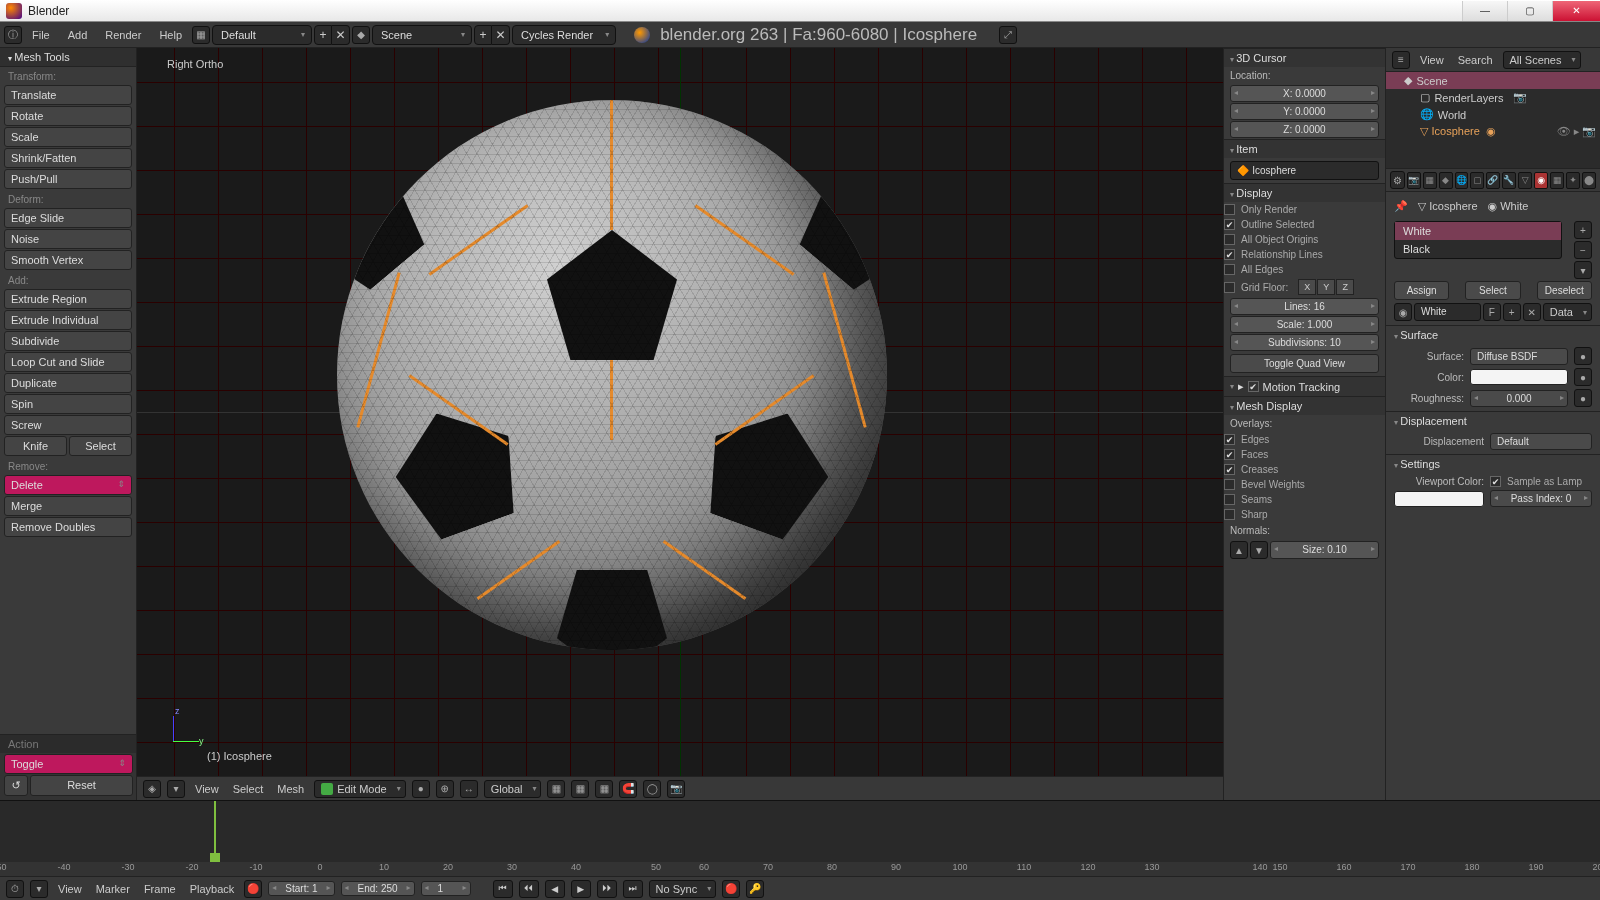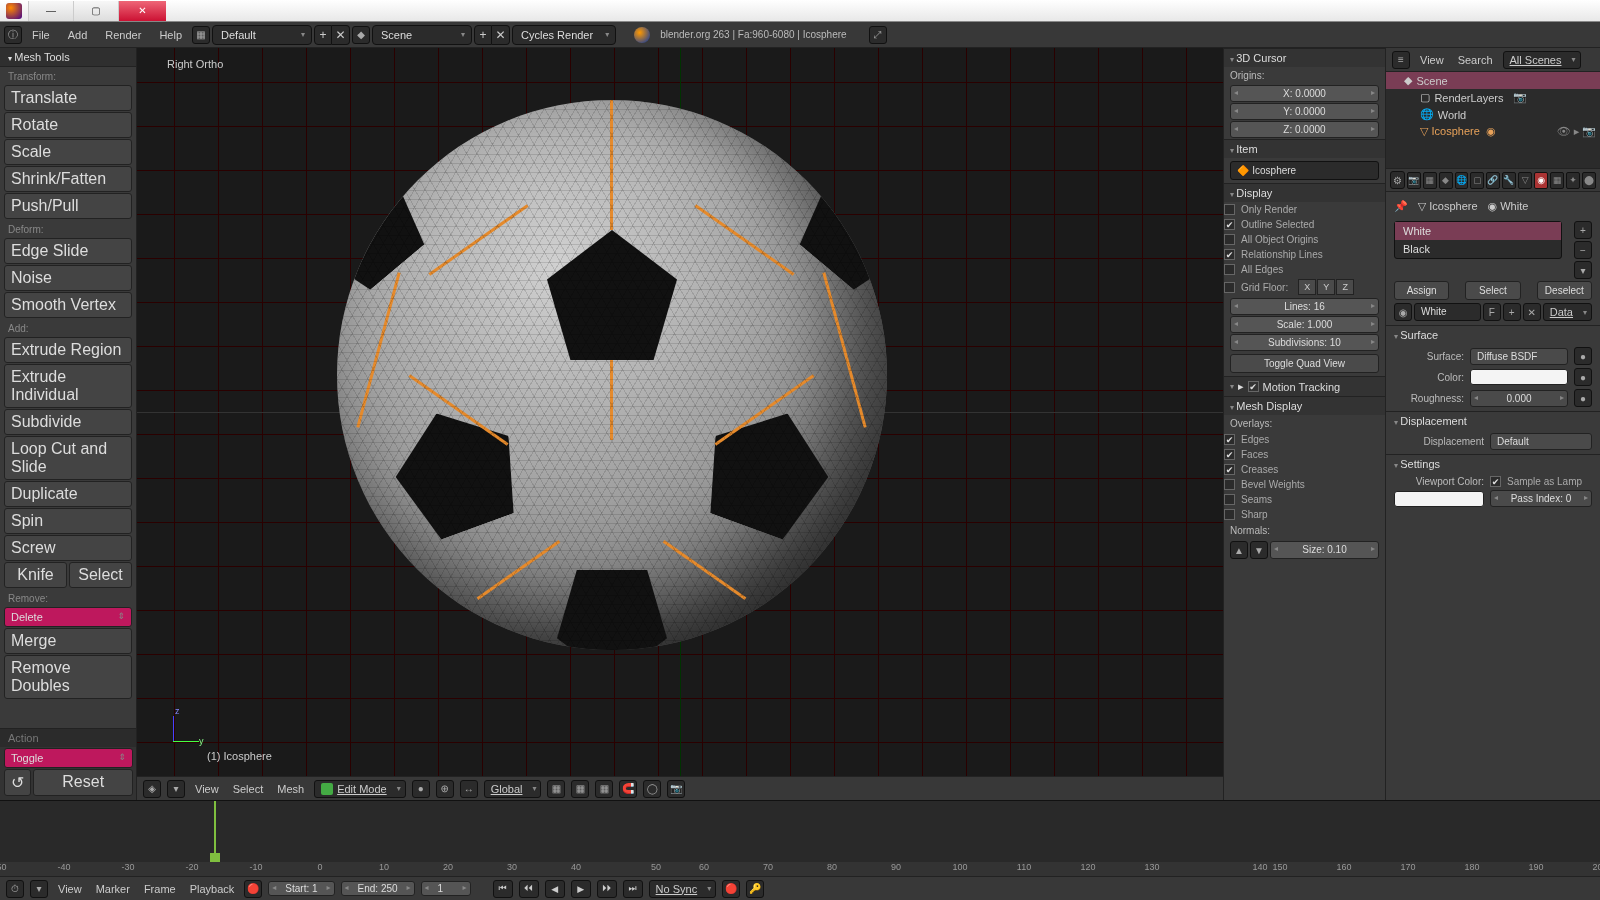--- a/index.html
+++ b/index.html
@@ -14,35 +14,35 @@
 
 
 .header { height: 26px; background: #383838; display: flex; align-items: center; gap: 2px; padding: 0 4px; border-bottom: 1px solid #222; }
 .hbtn { padding: 3px 8px; color: #ccc; cursor: pointer; border-radius: 3px; }
 .hdrop { background: #2b2b2b; border: 1px solid #111; border-radius: 4px; padding: 2px 22px 2px 8px; color: #ddd; position: relative; font-size: 11px; height: 20px; display: flex; align-items: center; }
 .hdrop::after { content: "▾"; position: absolute; right: 6px; font-size: 8px; color: #888; }
 .plusx { display: flex; }
 .plusx span { width: 18px; height: 20px; background: #2b2b2b; border: 1px solid #111; display: flex; align-items: center; justify-content: center; color: #ccc; font-size: 12px; }
 .plusx span:first-child { border-radius: 4px 0 0 4px; }
 .plusx span:last-child { border-radius: 0 4px 4px 0; border-left: none; }
-.info { color: #bbb; margin-left: 8px; font-size: 10px; }
+.info { color: #bbb; margin-left: 8px; font-size: 17px; }
 .bicon { width: 18px; height: 18px; border-radius: 3px; display: inline-flex; align-items: center; justify-content: center; background: #2b2b2b; border: 1px solid #111; color: #aaa; font-size: 10px; }
 
 
 .main { display: flex; height: 752px; }
 .left { width: 137px; background: #3a3a3a; border-right: 1px solid #222; overflow: hidden; }
 .center { flex: 1; background: #1a1a1a; position: relative; }
 .npanel { width: 162px; background: #3a3a3a; border-left: 1px solid #222; overflow: hidden; }
 .right { width: 215px; background: #3a3a3a; border-left: 1px solid #222; display: flex; flex-direction: column; }
 
 
 .phead { background: #2f2f2f; padding: 3px 8px; color: #ddd; font-size: 11px; border-bottom: 1px solid #222; }
 .phead::before { content: "▾ "; font-size: 8px; }
 .plabel { padding: 4px 8px 2px; color: #888; font-size: 10px; }
-.tbtn { margin: 1px 4px; padding: 3px 6px; background: #444; border: 1px solid #222; border-radius: 3px; color: #ddd; font-size: 16px; cursor: pointer; display: block; }
+.tbtn { margin: 1px 4px; padding: 3px 6px; background: #444; border: 1px solid #222; border-radius: 3px; color: #ddd; font-size: 11px; cursor: pointer; display: block; }
 .trow { display: flex; gap: 2px; margin: 1px 4px; }
 .trow .tbtn { flex: 1; margin: 0; text-align: center; }
 .dbtn { margin: 1px 4px; padding: 3px 6px; background: #be185d; border: 1px solid #222; border-radius: 3px; color: #ddd; display: flex; justify-content: space-between; }
 .dbtn::after { content: "⇕"; color: #888; font-size: 9px; }
 .lfoot { position: absolute; bottom: 0; width: 137px; background: #333; border-top: 1px solid #222; }
 .lftxt { padding: 3px 8px; color: #777; background: #2b2b2b; }
 
 
 .vplabel { position: absolute; top: 10px; left: 30px; color: #ccc; font-size: 11px; }
 .vpbot { position: absolute; bottom: 14px; left: 70px; color: #ccc; font-size: 11px; }
@@ -63,21 +63,21 @@
   background: radial-gradient(circle at 40% 30%, #d0d0d0, #888 70%, #333 100%); overflow: hidden; box-shadow: inset -40px -40px 80px rgba(0,0,0,0.6); }
 .ball::after { content:""; position:absolute; inset:0; background:
   repeating-linear-gradient(60deg, rgba(0,0,0,0.12) 0 1px, transparent 1px 9px),
   repeating-linear-gradient(-60deg, rgba(0,0,0,0.12) 0 1px, transparent 1px 9px),
   repeating-linear-gradient(0deg, rgba(0,0,0,0.12) 0 1px, transparent 1px 9px); border-radius:50%; }
 .pent { position: absolute; background: #111; clip-path: polygon(50% 0%, 100% 38%, 82% 100%, 18% 100%, 0% 38%); }
 .seam { position: absolute; background: #e58a2c; }
 
 
 .vpfoot { height: 24px; background: #383838; border-top: 1px solid #222; display: flex; align-items: center; gap: 6px; padding: 0 6px; }
-.vsel { background: #2b2b2b; border: 1px solid #111; border-radius: 3px; padding: 1px 18px 1px 6px; color: #ccc; position: relative; font-size: 11px; height: 18px; display: flex; align-items: center; text-decoration: underline; }
+.vsel { background: #2b2b2b; border: 1px solid #111; border-radius: 3px; padding: 1px 18px 1px 6px; color: #ccc; position: relative; font-size: 11px; height: 18px; display: flex; align-items: center; }
 .vsel::after { content: "▾"; position: absolute; right: 4px; font-size: 8px; color: #888; }
 .vicn { width: 18px; height: 18px; background: #2b2b2b; border: 1px solid #111; border-radius: 3px; display: flex; align-items: center; justify-content: center; font-size: 10px; color: #aaa; }
 .vtxt { color: #ccc; padding: 0 4px; }
 
 
 .nhead { padding: 3px 6px; color: #ddd; font-size: 11px; background: #333; border-top: 1px solid #222; }
 .nhead::before { content: "▾ "; font-size: 8px; color: #888; }
 .nrow { padding: 3px 6px; color: #bbb; font-size: 10px; }
 .nfield { margin: 1px 6px; background: #555; border: 1px solid #222; border-radius: 3px; padding: 2px 14px; color: #ddd; text-align: center; position: relative; font-size: 10px; }
 .nfield::before { content: "◂"; position: absolute; left: 3px; color: #888; font-size: 8px; }
@@ -124,20 +124,21 @@
 .numfield { background: #555; border: 1px solid #222; border-radius: 3px; padding: 1px 16px; color: #ddd; position: relative; font-size: 10px; }
 .numfield::before { content: "◂"; position: absolute; left: 3px; color: #888; font-size: 8px; }
 .numfield::after { content: "▸"; position: absolute; right: 3px; color: #888; font-size: 8px; }
 .playbtn { width: 20px; height: 18px; background: #2b2b2b; border: 1px solid #111; border-radius: 3px; display: flex; align-items: center; justify-content: center; font-size: 9px; color: #ccc; }
 </style>
 </head>
 <body>
 
 <div class="titlebar">
   <span class="icon"></span>
+  <span class="title">Blender</span>
   <span class="winbtn">—</span>
   <span class="winbtn">▢</span>
   <span class="winbtn close">✕</span>
 </div>
 
 <div class="header">
   <span class="bicon">ⓘ</span>
   <span class="hbtn">File</span>
   <span class="hbtn">Add</span>
   <span class="hbtn">Render</span>
@@ -254,21 +255,21 @@
       <span class="vicn">▦</span>
       <span class="vicn">▦</span>
       <span class="vicn">🧲</span>
       <span class="vicn">◯</span>
       <span class="vicn">📷</span>
     </div>
   </div>
 
   <div class="npanel">
     <div class="nhead">3D Cursor</div>
-    <div class="nrow">Origins:</div>
+    <div class="nrow">Location:</div>
     <div class="nfield">X: 0.0000</div>
     <div class="nfield">Y: 0.0000</div>
     <div class="nfield">Z: 0.0000</div>
     <div class="nhead">Item</div>
     <div class="nrow" style="background:#2b2b2b;margin:3px 6px;border:1px solid #111;border-radius:3px;padding:3px 6px;color:#ddd">🔶 <span>Icosphere</span></div>
     <div class="nhead">Display</div>
     <div class="nchk">
         <span class="box"></span>
         <span>Only Render</span>
       </div>

